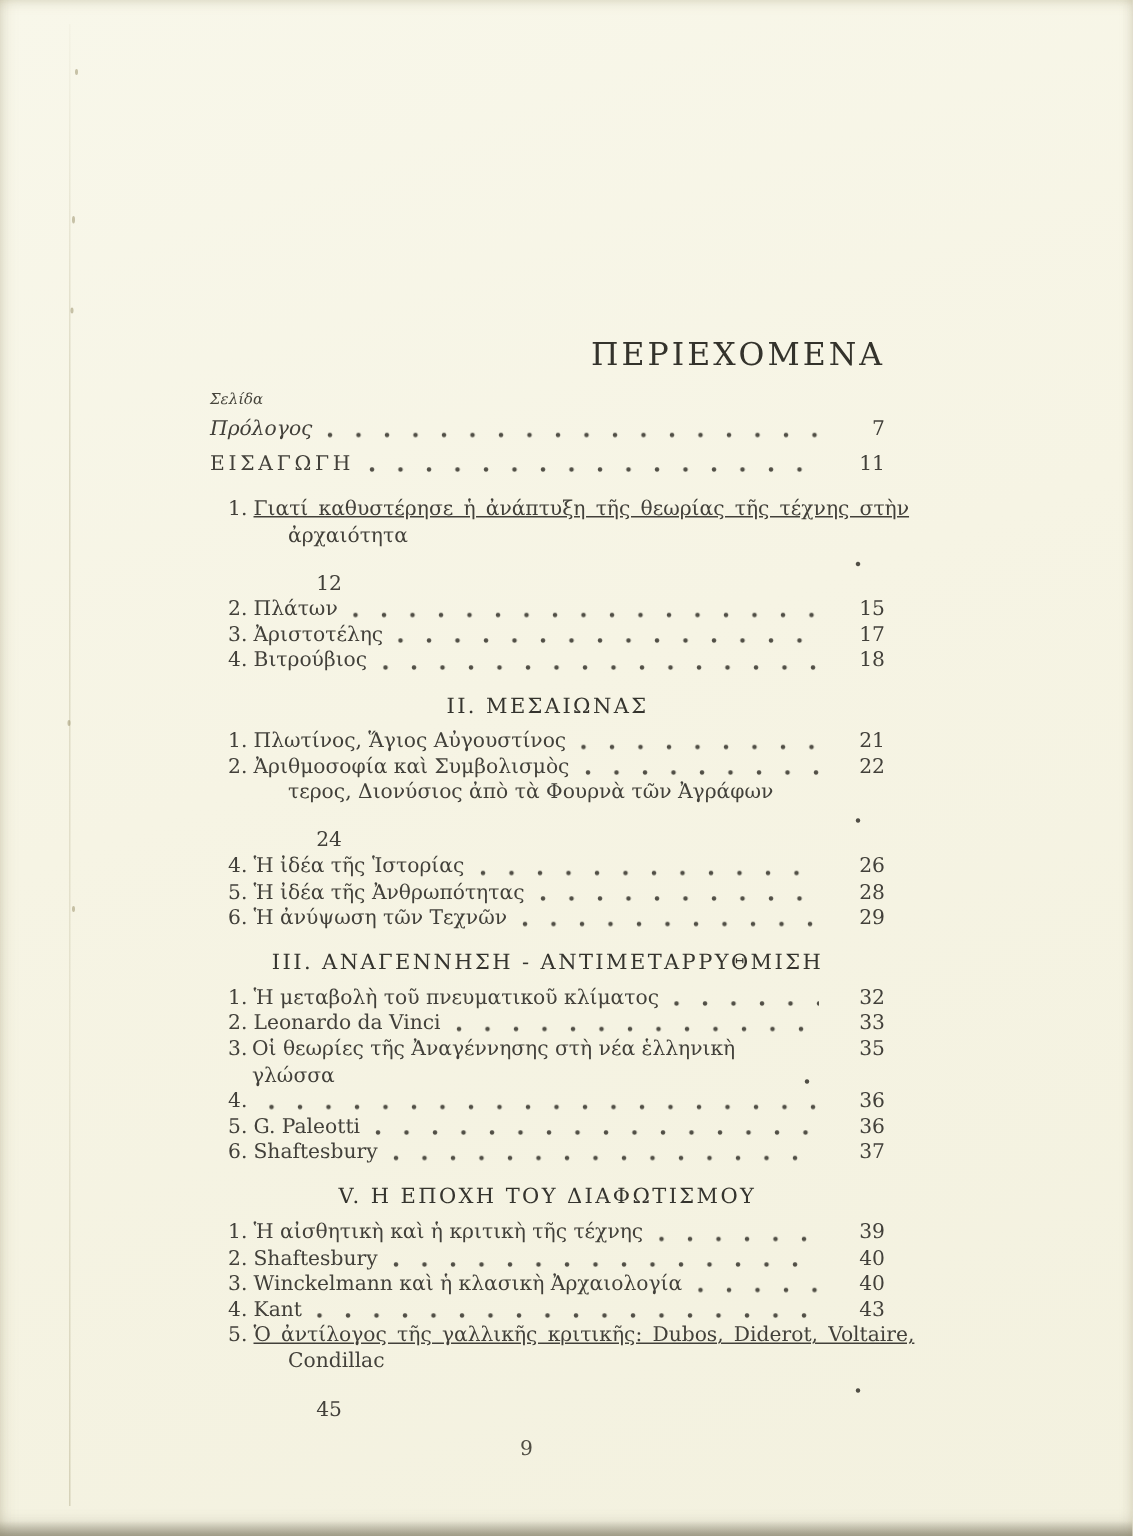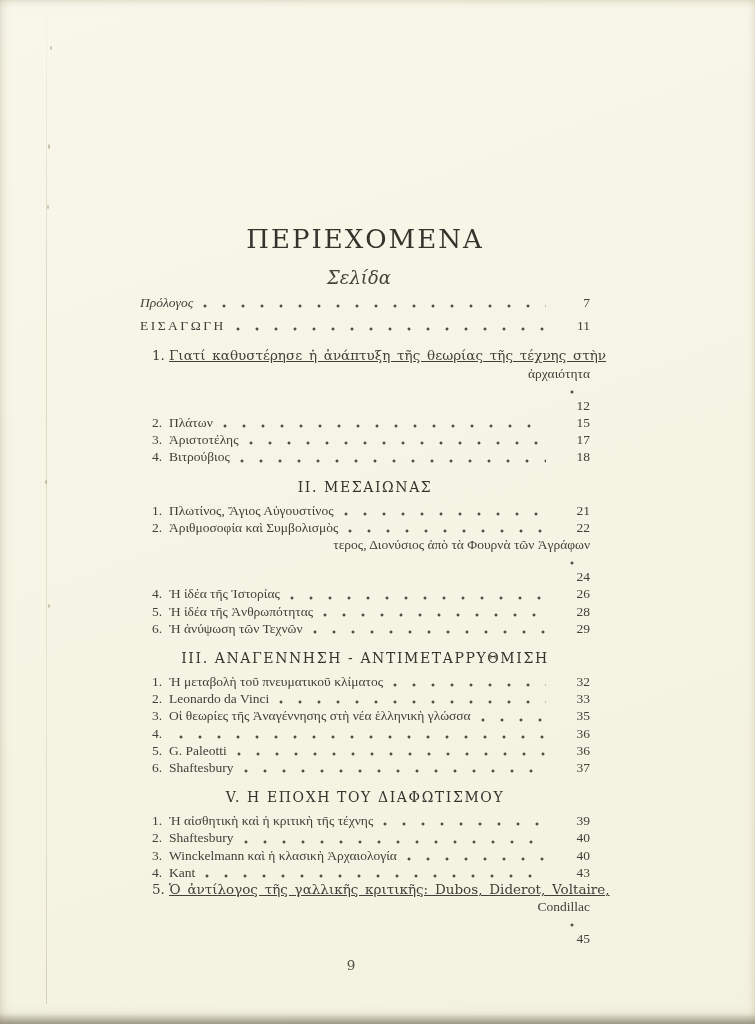--- a/index.html
+++ b/index.html
@@ -12,24 +12,24 @@
                 inset 0 -12px 12px -7px rgba(110,105,82,.45);
     font-family:"DejaVu Serif", serif; color:#42403a;
   }
   .fold { position:absolute; left:46px; top:16px; height:988px; width:1px;
           background:linear-gradient(to bottom, rgba(165,158,120,.05), rgba(165,158,120,.35) 30%, rgba(165,158,120,.18) 70%, rgba(165,158,120,.38)); }
   .speck { position:absolute; background:rgba(150,140,100,.5); border-radius:50%; }
   .edge-bottom { position:absolute; left:0; right:0; bottom:0; height:10px;
           background:linear-gradient(to bottom, rgba(120,115,90,0), rgba(108,104,84,.4)); }
 
   .content { position:absolute; left:140px; top:224px; width:450px; }
-  .title { text-align:center; font-size:26px; letter-spacing:2px; color:#34332c; }
-  .selida { text-align:center; font-style:italic; font-size:18px; padding-right:12px; margin-top:13px; color:#46443b; }
-
-  .row { display:flex; align-items:flex-end; line-height:17.2px; font-size:13.5px;font-family:Liberation Serif, serif; }
+  .title { text-align:right; font-size:21px; letter-spacing:2px; color:#34332c; }
+  .selida { text-align:left; font-style:italic; font-size:10px; padding-right:12px; margin-top:13px; color:#46443b; }
+
+  .row { display:flex; align-items:flex-start; line-height:17.2px; font-size:13.5px; }
   .front { margin-top:4px; }
   .front .row { margin-top:6px; }
   .caps { letter-spacing:2.5px; }
   .italic { font-style:italic; }
   .num { display:inline-block; width:17px; }
   .leader { flex:1 1 auto; min-width:12px; height:13px; align-self:flex-end; margin:0 8px 2px 10px;
             background-image:radial-gradient(circle at 2px 10px, rgba(62,60,52,.9) 1.15px, rgba(62,60,52,0) 1.8px);
             background-size:19px 13px; background-repeat:repeat-x; }
   .pg { width:36px; text-align:right; }
 

